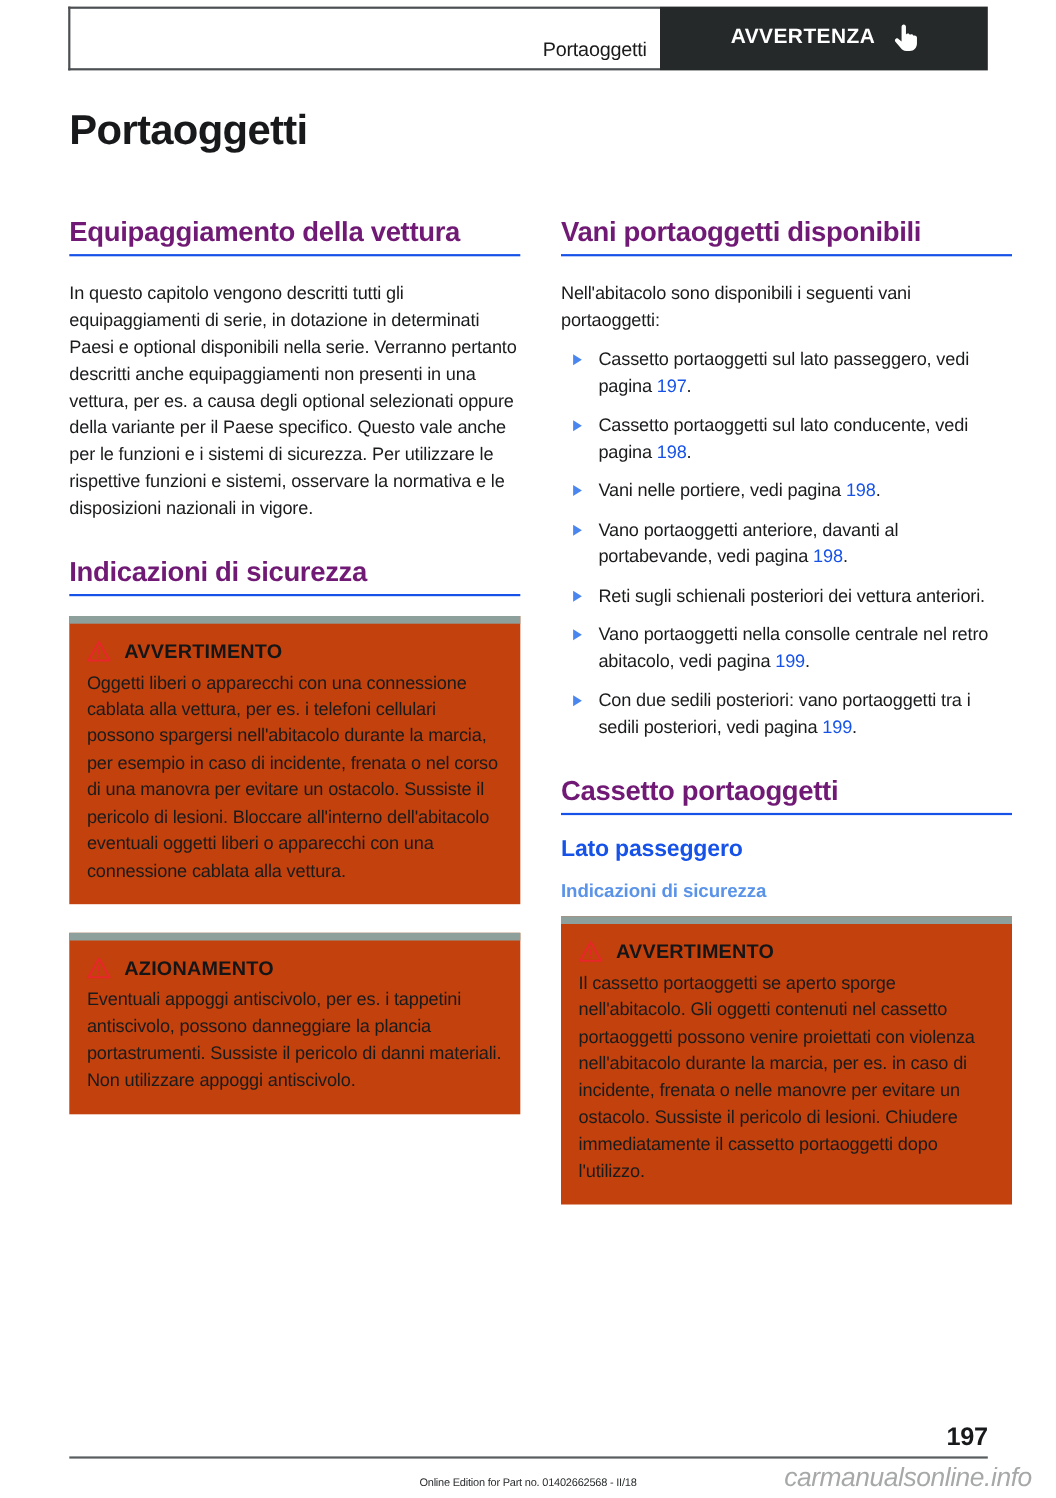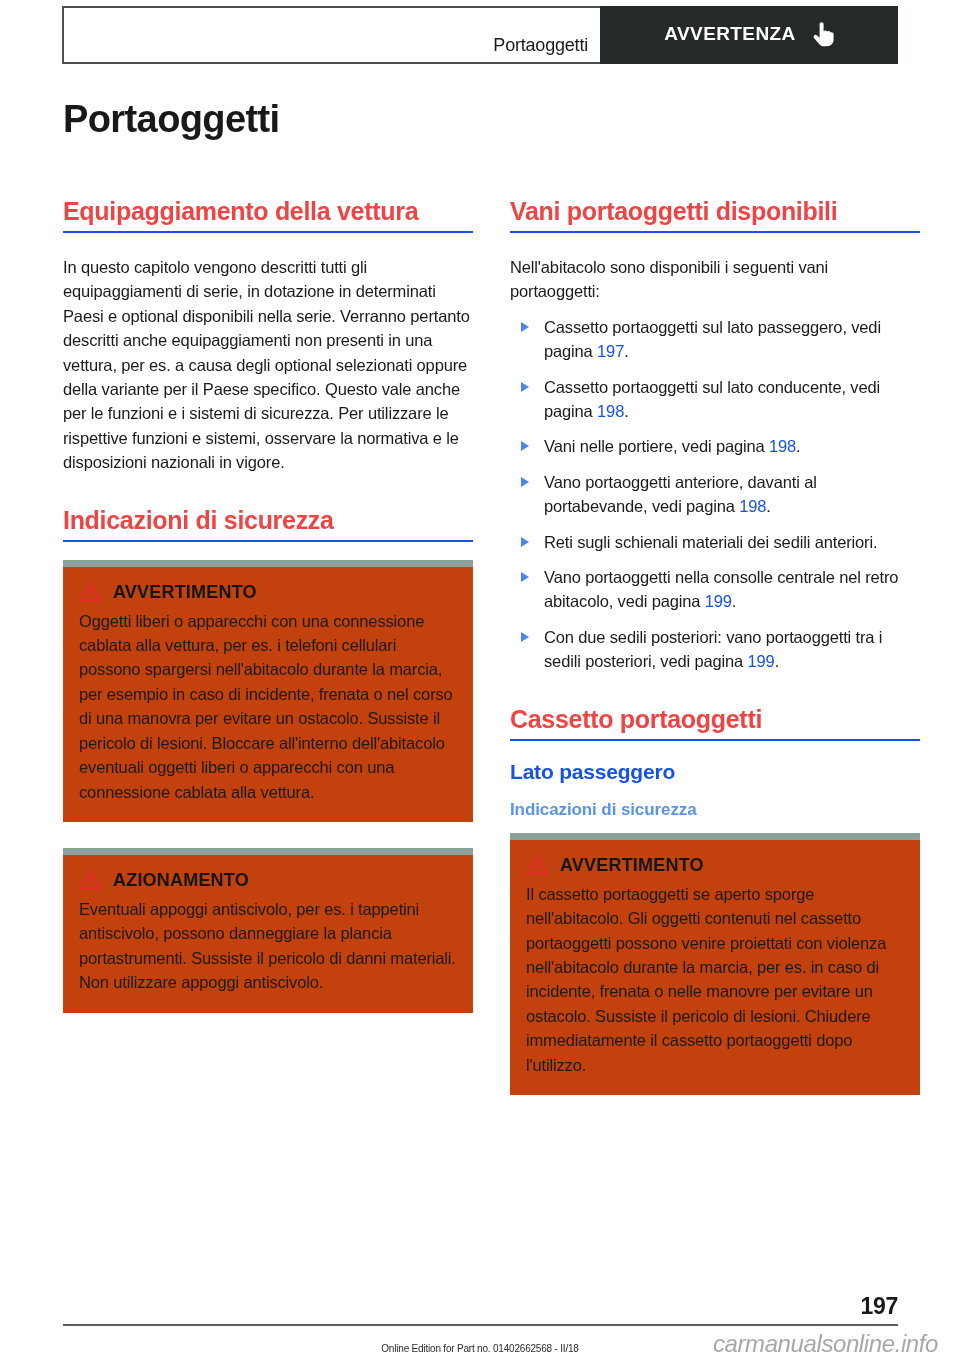--- a/index.html
+++ b/index.html
@@ -81,21 +81,21 @@
   }
   .col-left  { left: 63px; }
   .col-right { left: 510px; }
 
   
   h2.h-blue {
     margin: 0;
     font-size: 25px;
     line-height: 30px;
     font-weight: bold;
-    color: #ef4444;
+    color: #701a75;
     letter-spacing: -0.3px;
     padding-bottom: 5px;
     border-bottom: 2px solid #1652e8;
   }
   h3.h-blue2 {
     margin: 0;
     font-size: 21px;
     line-height: 26px;
     font-weight: bold;
     color: #1652e8;
@@ -285,21 +285,21 @@
   <h2 class="h-blue">Vani portaoggetti disponibili</h2>
   <div class="sp-22"></div>
 
   <p class="body">Nell'abitacolo sono disponibili i seguenti vani portaoggetti:</p>
 
   <ul class="bullets" id="bullet-list">
       <li><span class="tri"></span><span>Cassetto portaoggetti sul lato passeggero, vedi pagina </span><span class="pageref">197</span><span>.</span></li>
       <li><span class="tri"></span><span>Cassetto portaoggetti sul lato conducente, vedi pagina </span><span class="pageref">198</span><span>.</span></li>
       <li><span class="tri"></span><span>Vani nelle portiere, vedi pagina </span><span class="pageref">198</span><span>.</span></li>
       <li><span class="tri"></span><span>Vano portaoggetti anteriore, davanti al portabevande, vedi pagina </span><span class="pageref">198</span><span>.</span></li>
-      <li><span class="tri"></span><span>Reti sugli schienali materiali dei sedili anteriori.</span></li>
+      <li><span class="tri"></span><span>Reti sugli schienali posteriori dei vettura anteriori.</span></li>
       <li><span class="tri"></span><span>Vano portaoggetti nella consolle centrale nel retro abitacolo, vedi pagina </span><span class="pageref">199</span><span>.</span></li>
       <li><span class="tri"></span><span>Con due sedili posteriori: vano portaoggetti tra i sedili posteriori, vedi pagina </span><span class="pageref">199</span><span>.</span></li>
     </ul>
 
   <div class="sp-30"></div>
   <h2 class="h-blue">Cassetto portaoggetti</h2>
   <div class="sp-18"></div>
   <h3 class="h-blue2">Lato passeggero</h3>
   <div class="sp-14"></div>
   <h4 class="h-blue3">Indicazioni di sicurezza</h4>

